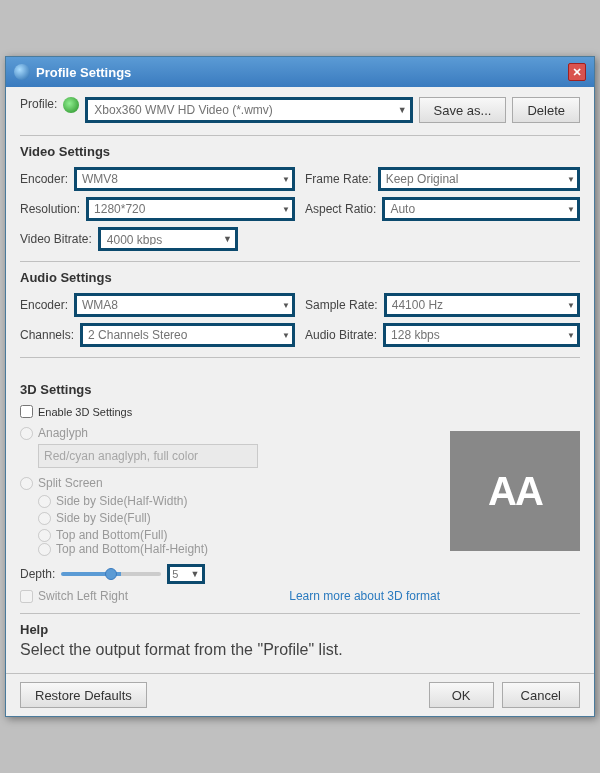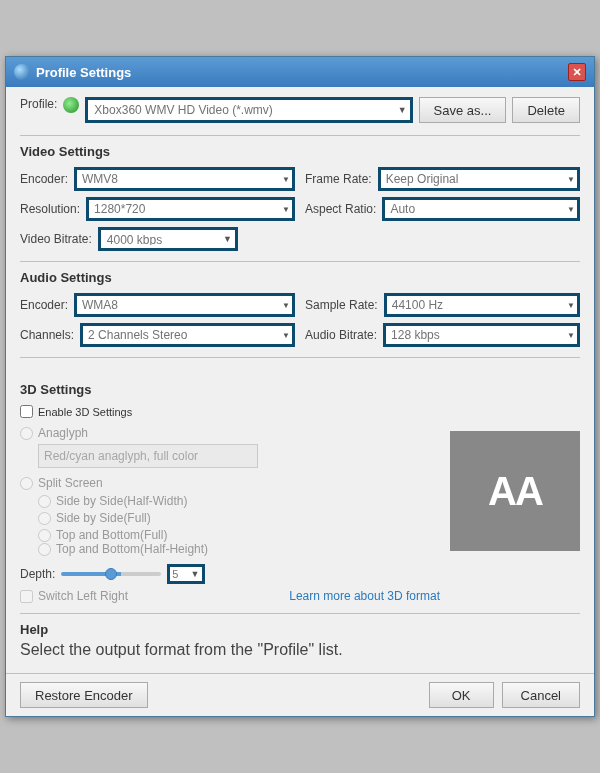--- a/index.html
+++ b/index.html
@@ -529,19 +529,19 @@
       </div>
     </div>
 
     <div class="help-section">
       <div class="help-title">Help</div>
       <div class="help-text">Select the output format from the "Profile" list.</div>
     </div>
   </div>
 
   <div class="footer">
-    <button class="btn">Restore Encoder</button>
+    <button class="btn">Restore Defaults</button>
     <div class="footer-right">
       <button class="btn-ok btn">OK</button>
       <button class="btn-cancel btn">Cancel</button>
     </div>
   </div>
 </div>
 
 </body></html>

